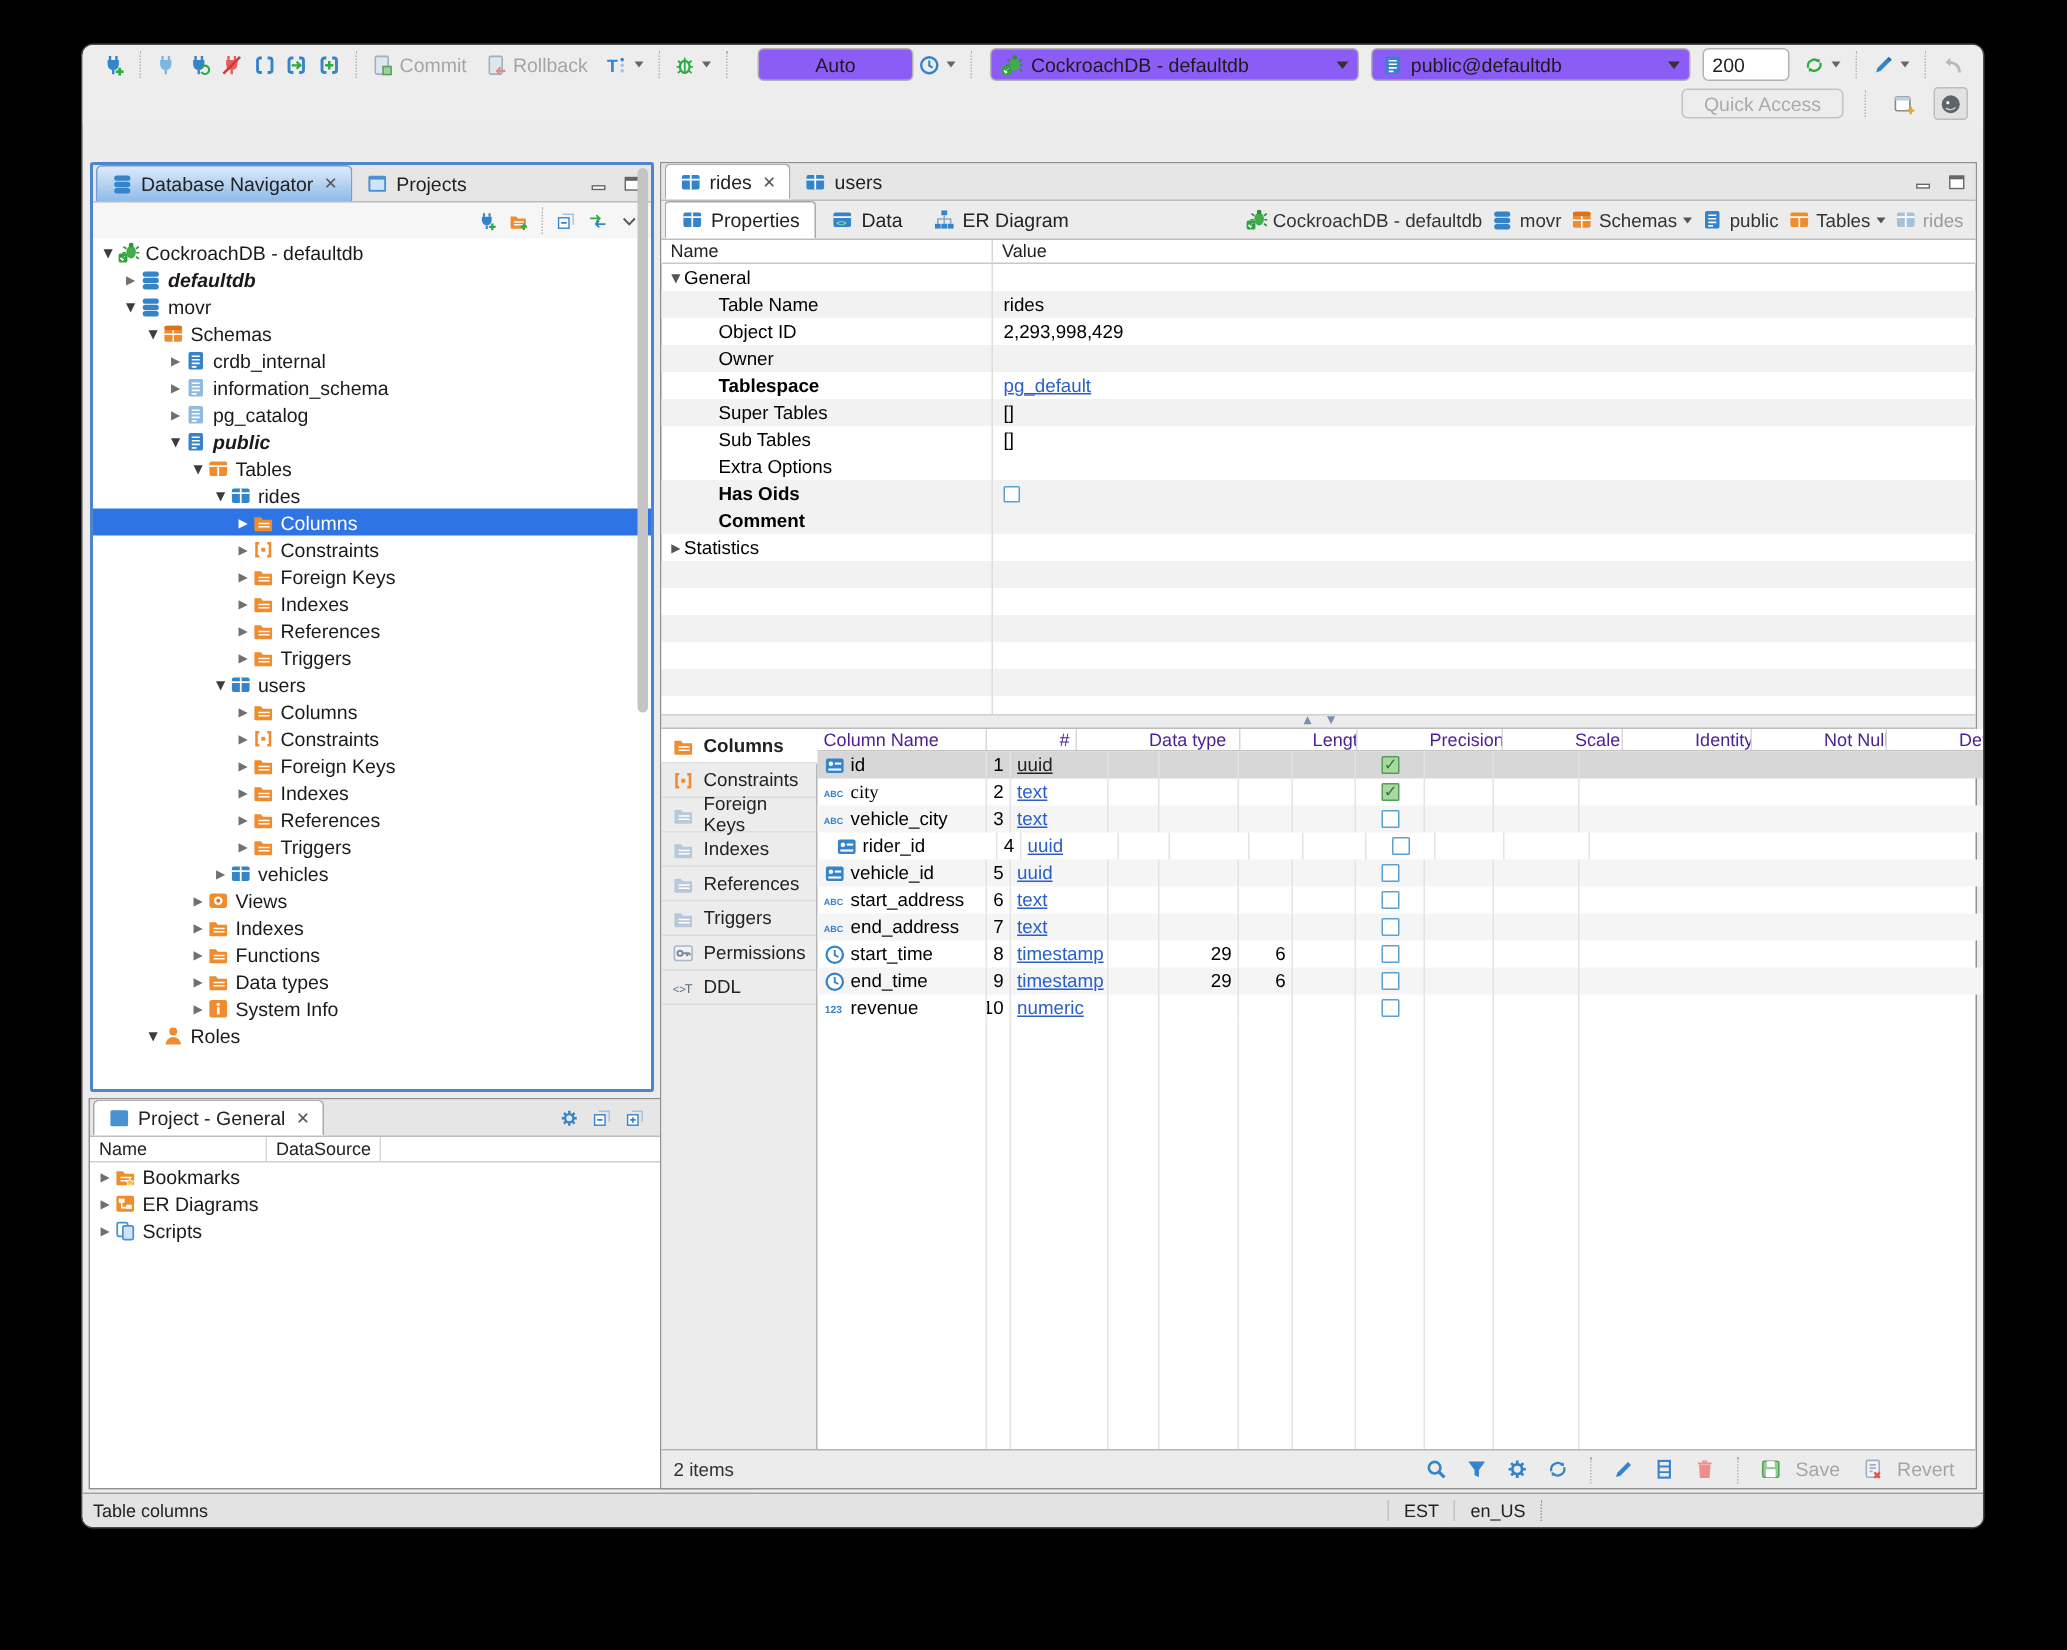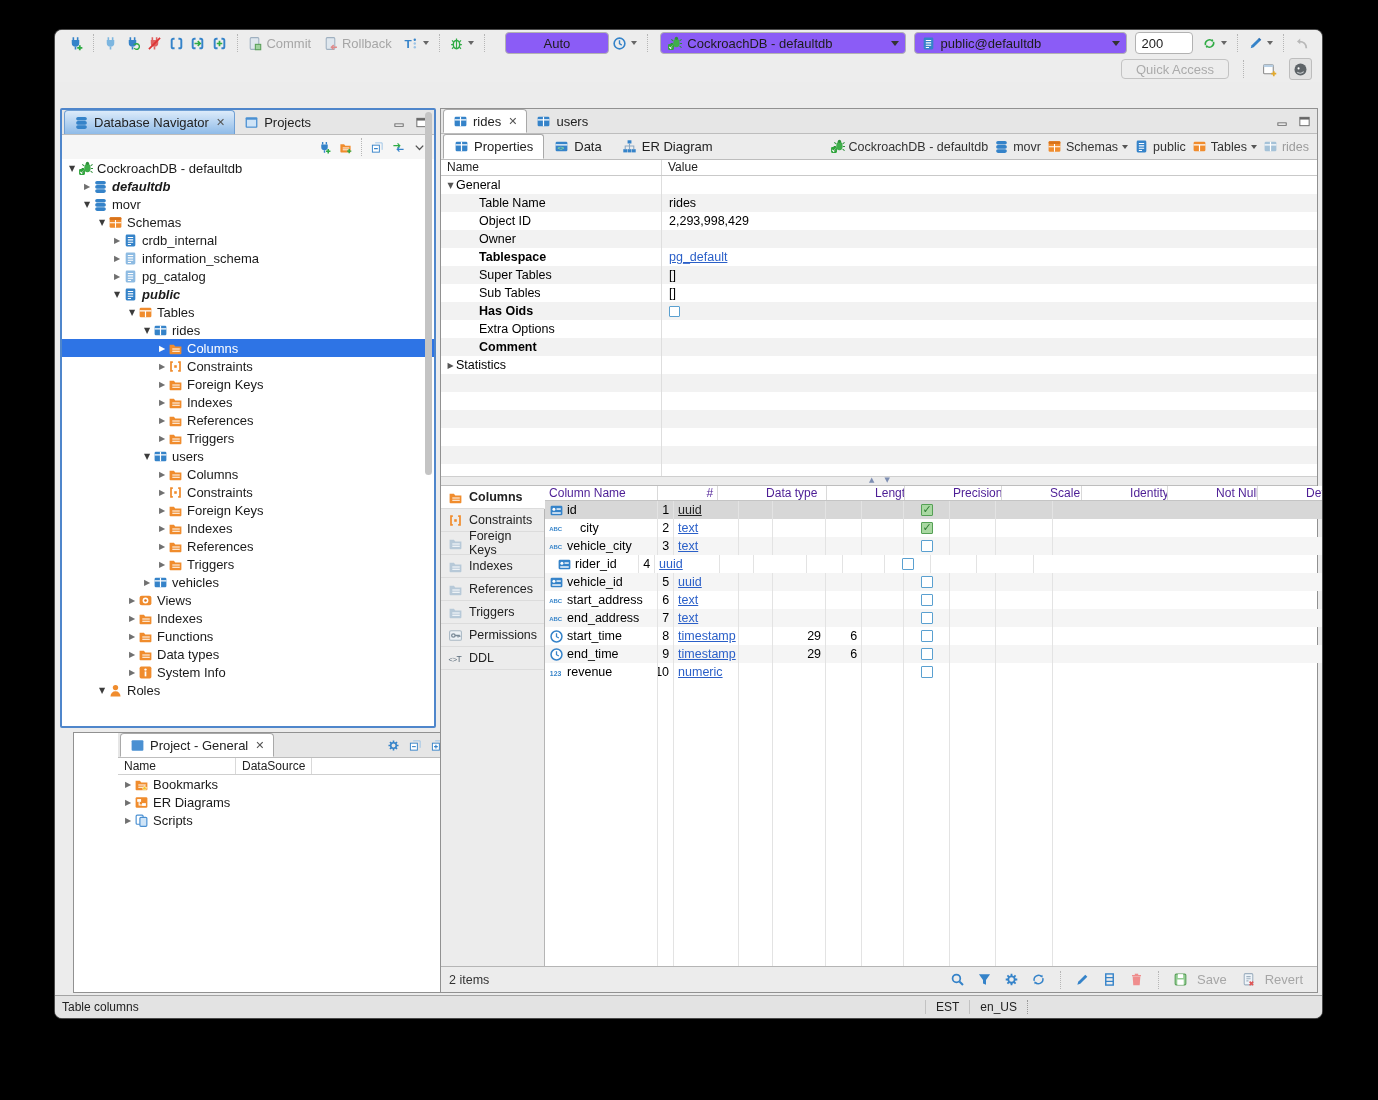--- a/index.html
+++ b/index.html
@@ -35,21 +35,21 @@
   .num-input { width:58px; height:22px; border:1px solid #b2b2b2; border-radius:4px; background:#fff;
                font-size:13px; padding:0 6px; margin-left:8px; font-family:"Liberation Sans",sans-serif; color:#1c1c1c; }
   .qa-btn { height:20px; padding:0 14px; border:1px solid #c3c3c3; border-radius:4px; background:#ededed;
             font-size:13px; color:#ababab; display:flex; align-items:center; }
   .ic { width:15px; height:15px; display:inline-block; flex:none; }
   .ic svg { width:100%; height:100%; display:block; }
 
   
   .part { position:absolute; background:#fff; }
   .part.nav { left:5px; top:78px; width:376px; height:620px; border:2px solid #4f86cb; border-radius:2px; }
-  .part.project { left:18px; top:702px; width:444px; height:261px; border:1px solid #919191;padding-left:44px; }
+  .part.project { left:4px; top:702px; width:444px; height:261px; border:1px solid #919191; }
   .part.editor { left:385px; top:78px; width:878px; height:885px; border:1px solid #919191; }
 
   .tabstrip { height:25px; background:#e6e6e6; display:flex; align-items:flex-end; position:relative; border-bottom:1px solid #bdbdbd; }
   .vtab { height:24px; display:flex; align-items:center; gap:5px; padding:0 9px; font-size:13px; color:#222;
           border-radius:4px 4px 0 0; }
   .vtab .x { font-size:11px; color:#555; margin-left:2px; font-family:"DejaVu Sans",sans-serif; }
   .vtab.active-blue { background:linear-gradient(#dcebfa,#8fbbe8); border:1px solid #6f9fd4; border-bottom:none; }
   .vtab.active-white { background:#fff; border:1px solid #a9a9a9; border-bottom:1px solid #fff; }
   .strip-icons { position:absolute; right:4px; top:4px; display:flex; gap:5px; align-items:center; }
   .mini-ic { width:17px; height:16px; display:flex; align-items:center; justify-content:center; }
@@ -976,33 +976,33 @@
           </div>
         </div>
         <div class="prop-row child">
           <div class="pname">
             <span>Sub Tables</span>
           </div>
           <div class="pval">
             <span>[]</span>
           </div>
         </div>
+        <div class="prop-row child">
+          <div class="pname">
+            <span>Extra Options</span>
+          </div>
+          <div class="pval"></div>
+        </div>
         <div class="prop-row child stripe">
           <div class="pname b">
             <span>Has Oids</span>
           </div>
           <div class="pval">
             <span class="cbx" style="width: 11px; height: 11px;"></span>
           </div>
-        </div>
-        <div class="prop-row child">
-          <div class="pname">
-            <span>Extra Options</span>
-          </div>
-          <div class="pval"></div>
         </div>
         <div class="prop-row child stripe">
           <div class="pname b">
             <span>Comment</span>
           </div>
           <div class="pval"></div>
         </div>
         <div class="prop-row cat">
           <div class="pname">
             <span class="parrow">▶</span>
@@ -1135,21 +1135,21 @@
               <div class="gc" style="width: 46px; flex: 0 0 auto;"></div>
               <div class="gc" style="width: 57px; flex: 0 0 auto;"></div>
             </div>
             <div class="grow">
               <div class="gc" style="width: 113px; flex: 0 0 auto;">
                 <span class="ic">
                   <svg viewBox="0 0 14 14" xmlns="http://www.w3.org/2000/svg">
                     <text x="0.2" y="9.5" font-size="5.6" font-weight="bold" fill="#3583c9" font-family="Liberation Sans,sans-serif">ABC</text>
                   </svg>
                 </span>
-                <span style="margin-left: 16px;">city</span>
+                <span style="margin-left: 3px; font-family: Liberation Serif, serif;">city</span>
               </div>
               <div class="gc num" style="width: 16px; flex: 0 0 auto;">2</div>
               <div class="gc" style="width: 65px; flex: 0 0 auto;">
                 <span class="link">text</span>
               </div>
               <div class="gc num" style="width: 34px; flex: 0 0 auto;"></div>
               <div class="gc num" style="width: 53px; flex: 0 0 auto;"></div>
               <div class="gc num" style="width: 36px; flex: 0 0 auto;"></div>
               <div class="gc" style="width: 42px; flex: 0 0 auto;"></div>
               <div class="gc center" style="width: 46px; flex: 0 0 auto;">
@@ -1175,21 +1175,21 @@
               <div class="gc num" style="width: 53px; flex: 0 0 auto;"></div>
               <div class="gc num" style="width: 36px; flex: 0 0 auto;"></div>
               <div class="gc" style="width: 42px; flex: 0 0 auto;"></div>
               <div class="gc center" style="width: 46px; flex: 0 0 auto;">
                 <span class="cbx"></span>
               </div>
               <div class="gc" style="width: 46px; flex: 0 0 auto;"></div>
               <div class="gc" style="width: 57px; flex: 0 0 auto;"></div>
             </div>
             <div class="grow">
-              <div class="gc" style="width: 94px; flex: 0 0 auto; padding-left: 12px;">
+              <div class="gc" style="width: 120px; flex: 0 0 auto; padding-left: 12px;">
                 <span class="ic">
                   <svg viewBox="0 0 14 14" xmlns="http://www.w3.org/2000/svg">
                     <rect x="1.5" y="2.5" width="11" height="9" rx="1.3" fill="#3583c9"></rect>
                     <circle cx="4.6" cy="5.8" r="1.4" fill="#fff"></circle>
                     <rect x="7" y="5" width="4" height="1.3" fill="#fff"></rect>
                     <rect x="3" y="8.7" width="8" height="1.3" fill="#fff"></rect>
                   </svg>
                 </span>
                 <span style="margin-left: 3px;">rider_id</span>
               </div>

